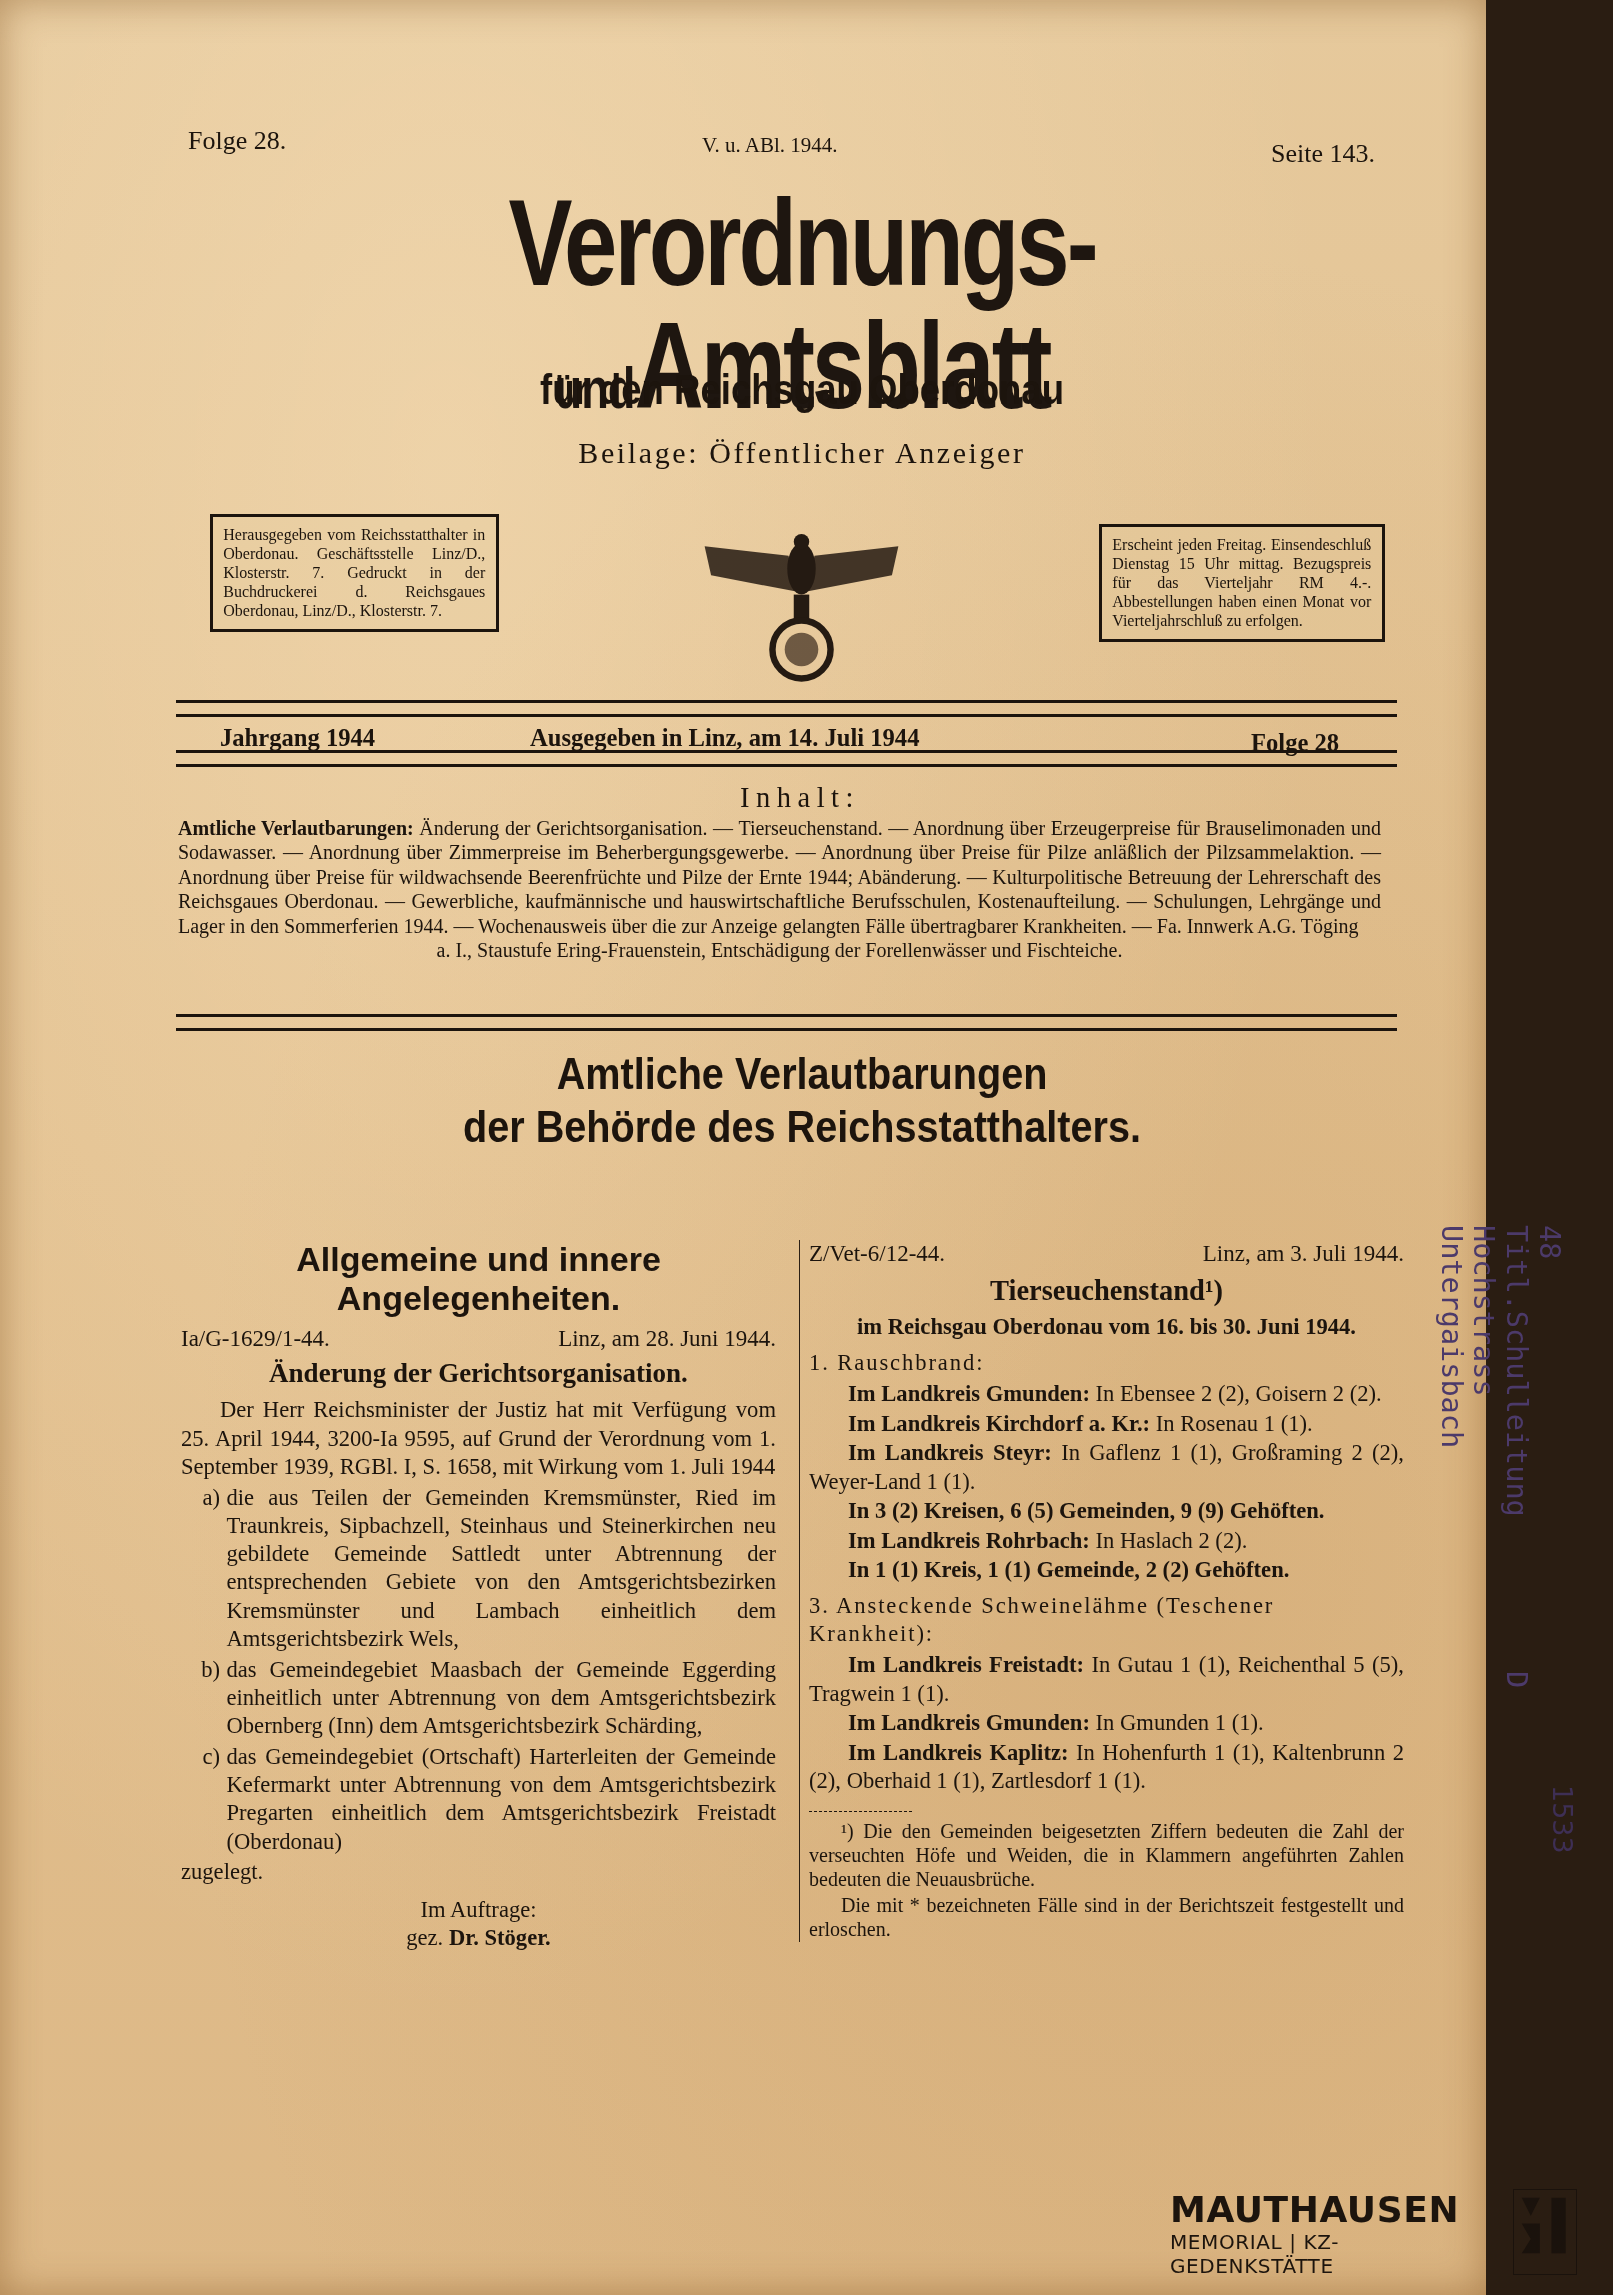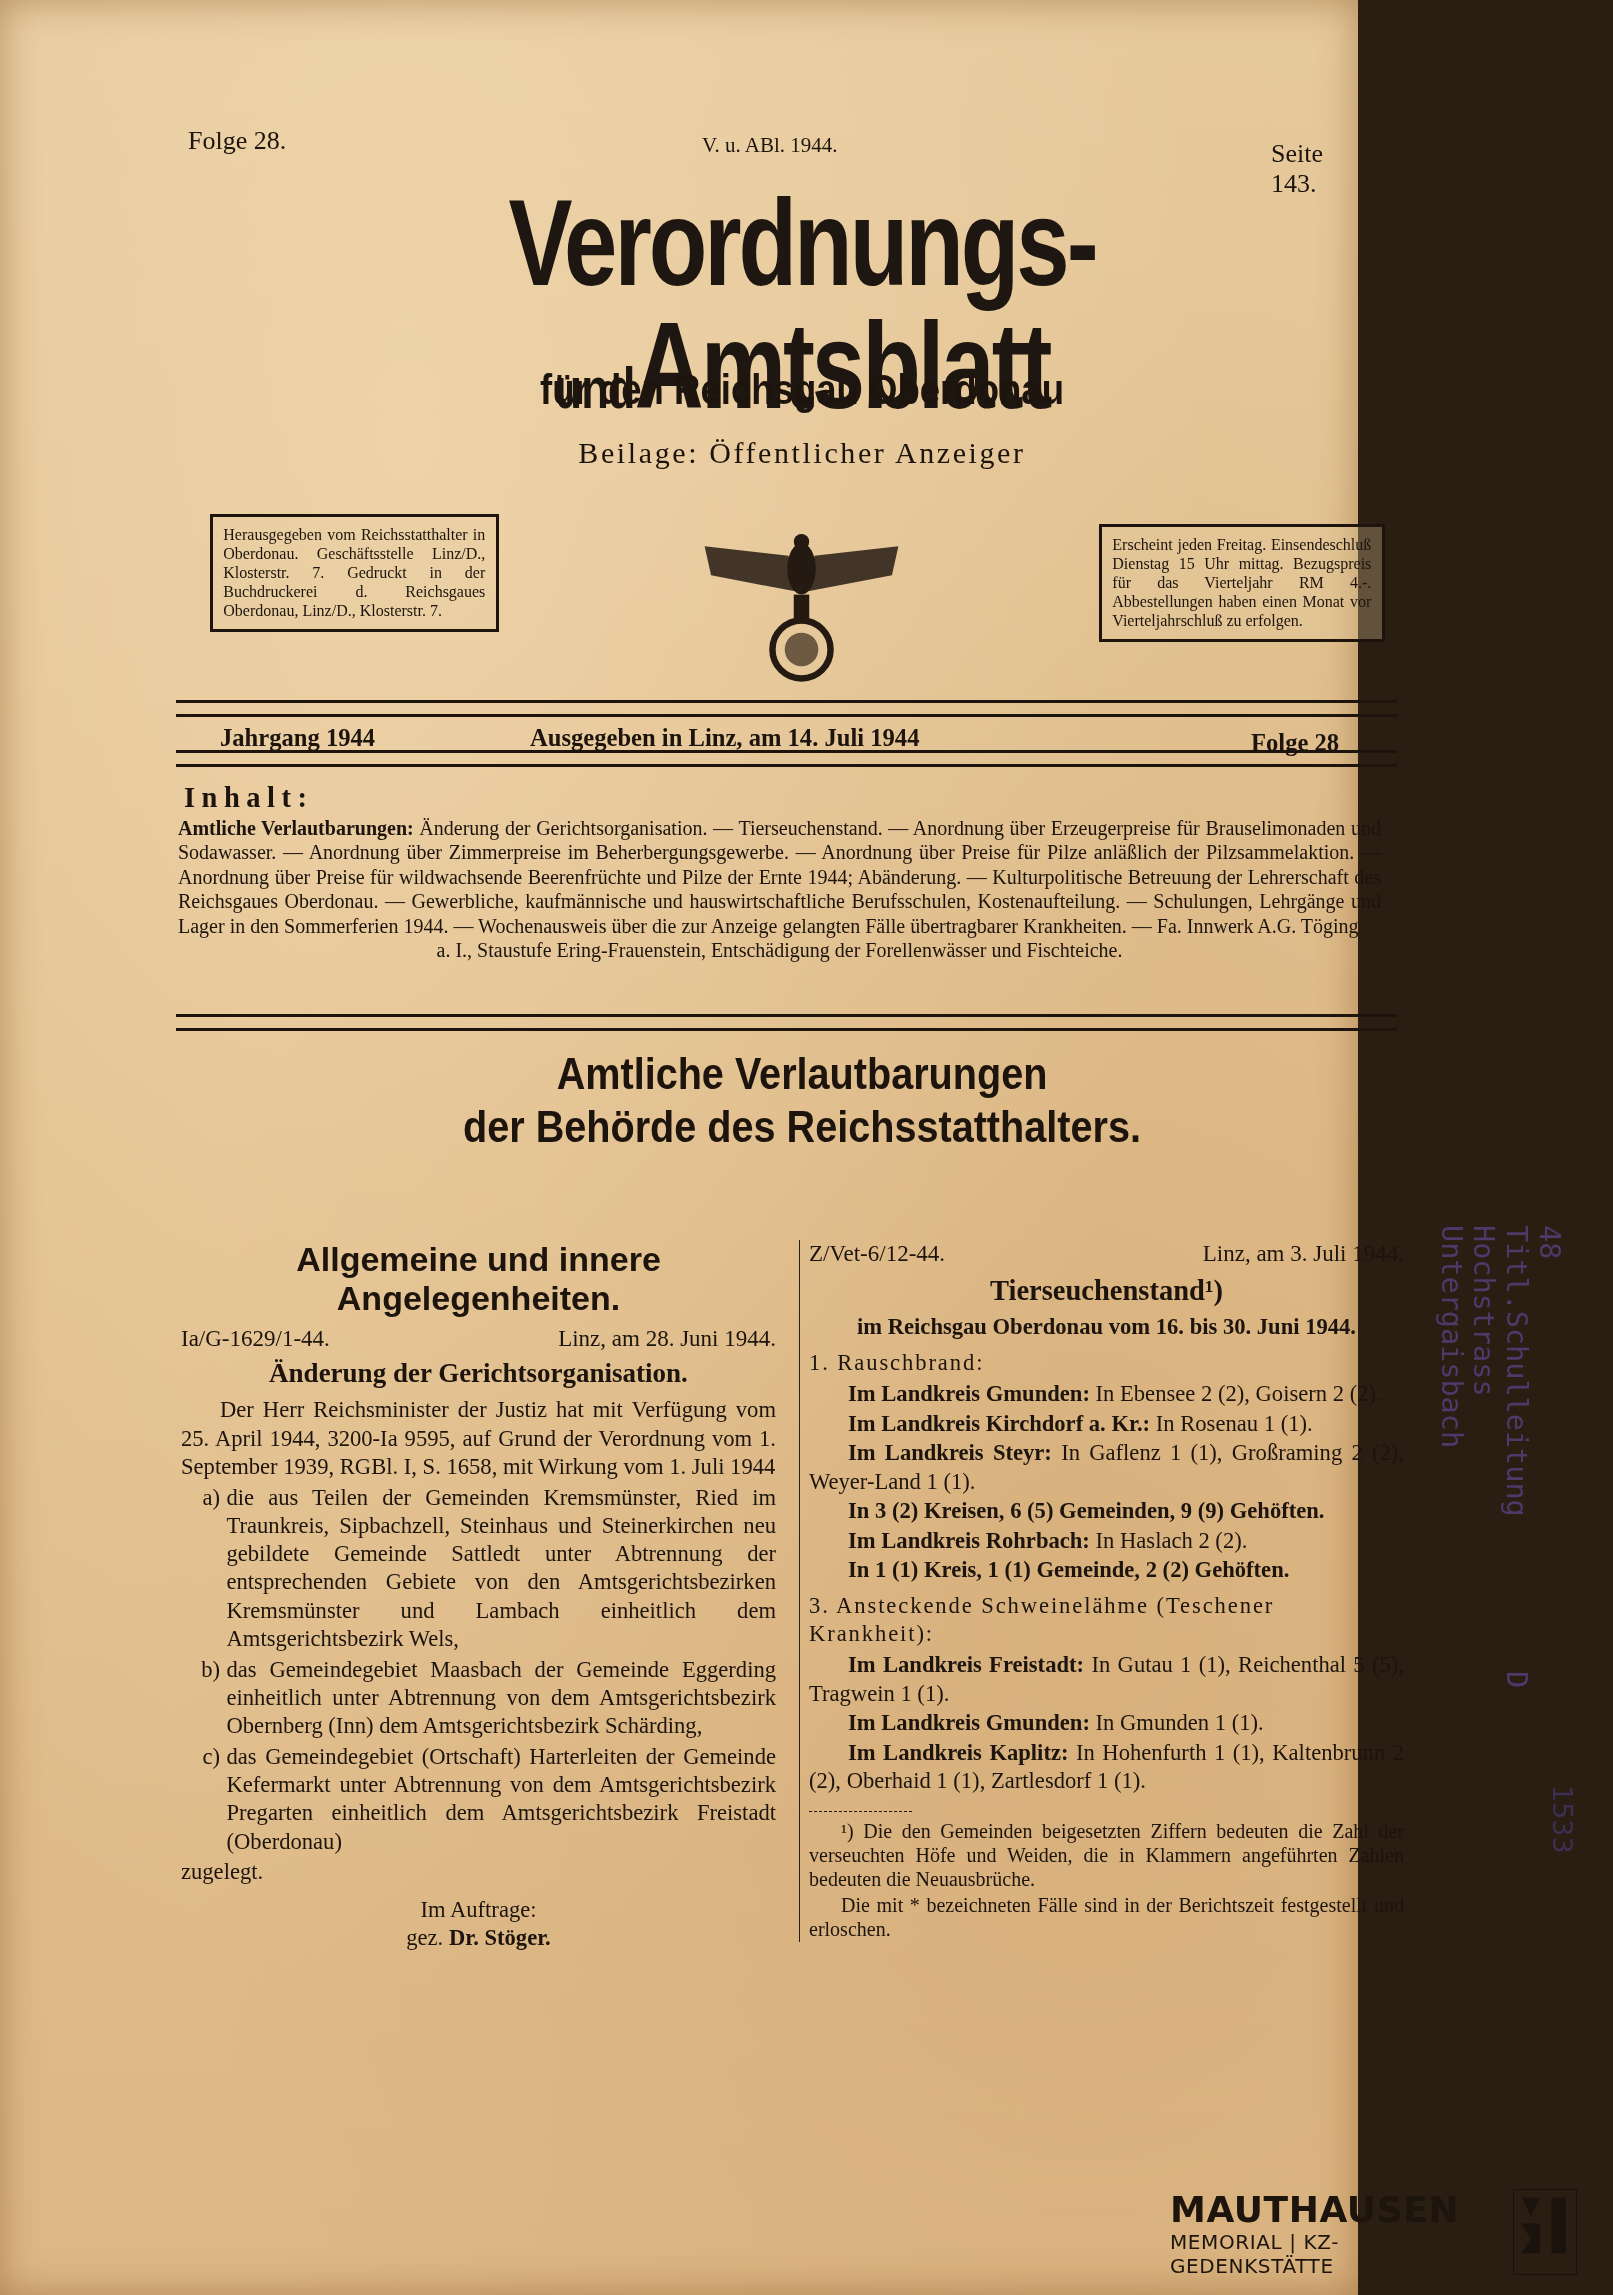--- a/index.html
+++ b/index.html
@@ -4,21 +4,21 @@
 <style>
   html, body { margin: 0; padding: 0; }
   body {
     width: 1614px; height: 2295px;
     background: #2a1d12;
     position: relative; overflow: hidden;
     font-family: "Liberation Serif", "DejaVu Serif", serif;
     color: #1c140d;
   }
   .page {
-    position: absolute; left: 0; top: 0; width: 1358px; height: 2295px;
+    position: absolute; left: 0; top: 0; width: 1486px; height: 2295px;
     background:
       radial-gradient(ellipse at 30% 20%, rgba(255,235,200,0.35), transparent 60%),
       radial-gradient(ellipse at 80% 70%, rgba(190,140,80,0.25), transparent 60%),
       linear-gradient(180deg, #e6c99c 0%, #e2c08f 50%, #ddb886 100%);
     box-shadow: inset 0 0 39px rgba(120,70,20,0.45);
   }
   .abs { position: absolute; }
   .runhead { top: 126px; font-size: 26px; }
   .masthead {
     left: 194px; top: 181px; width: 1216px; text-align: center;
@@ -40,22 +40,22 @@
   }
   .infobox {
     border: 3.2px solid #1c140d; padding: 9px 10.3px;
     font-size: 16px; line-height: 1.18; text-align: justify;
     background: rgba(230,205,160,0.3);
   }
   .emblem { left: 698px; top: 530px; width: 207px; height: 155px; }
   .rule-double { left: 176px; width: 1221px; height: 17px;
     border-top: 3.9px solid #1c140d; border-bottom: 3.9px solid #1c140d; box-sizing: border-box; }
   .issue-line { top: 724px; font-weight: bold; font-size: 24.6px; }
-  .inhalt-title { left: 184px; top: 782px; width: 1216px; text-align: left;
-    font-weight: bold; font-size: 28.5px; letter-spacing: 6.5px; }
+  .inhalt-title { left: 192px; top: 782px; width: 1216px; text-align: center;
+    font-weight: normal; font-size: 28.5px; letter-spacing: 6.5px; }
   .inhalt-body { left: 178px; top: 816px; width: 1203px; font-size: 20px;
     line-height: 1.22; text-align: justify; }
   .inhalt-body .last { text-align: center; display: block; }
   .sec-title { left: 194px; top: 1048px; width: 1216px; text-align: center;
     font-family: "Liberation Sans", "DejaVu Sans", sans-serif; font-weight: bold;
     font-size: 44px; line-height: 1.2; transform: scaleX(0.9); transform-origin: center top; }
   .col { top: 1240px; width: 595px; font-size: 22.6px; line-height: 1.25; }
   .col-left { left: 181px; }
   .col-right { left: 799px; border-left: 1.3px solid #2a1f14; padding-left: 9px; }
   .col h2 { font-family: "Liberation Sans", "DejaVu Sans", sans-serif; font-weight: bold;

